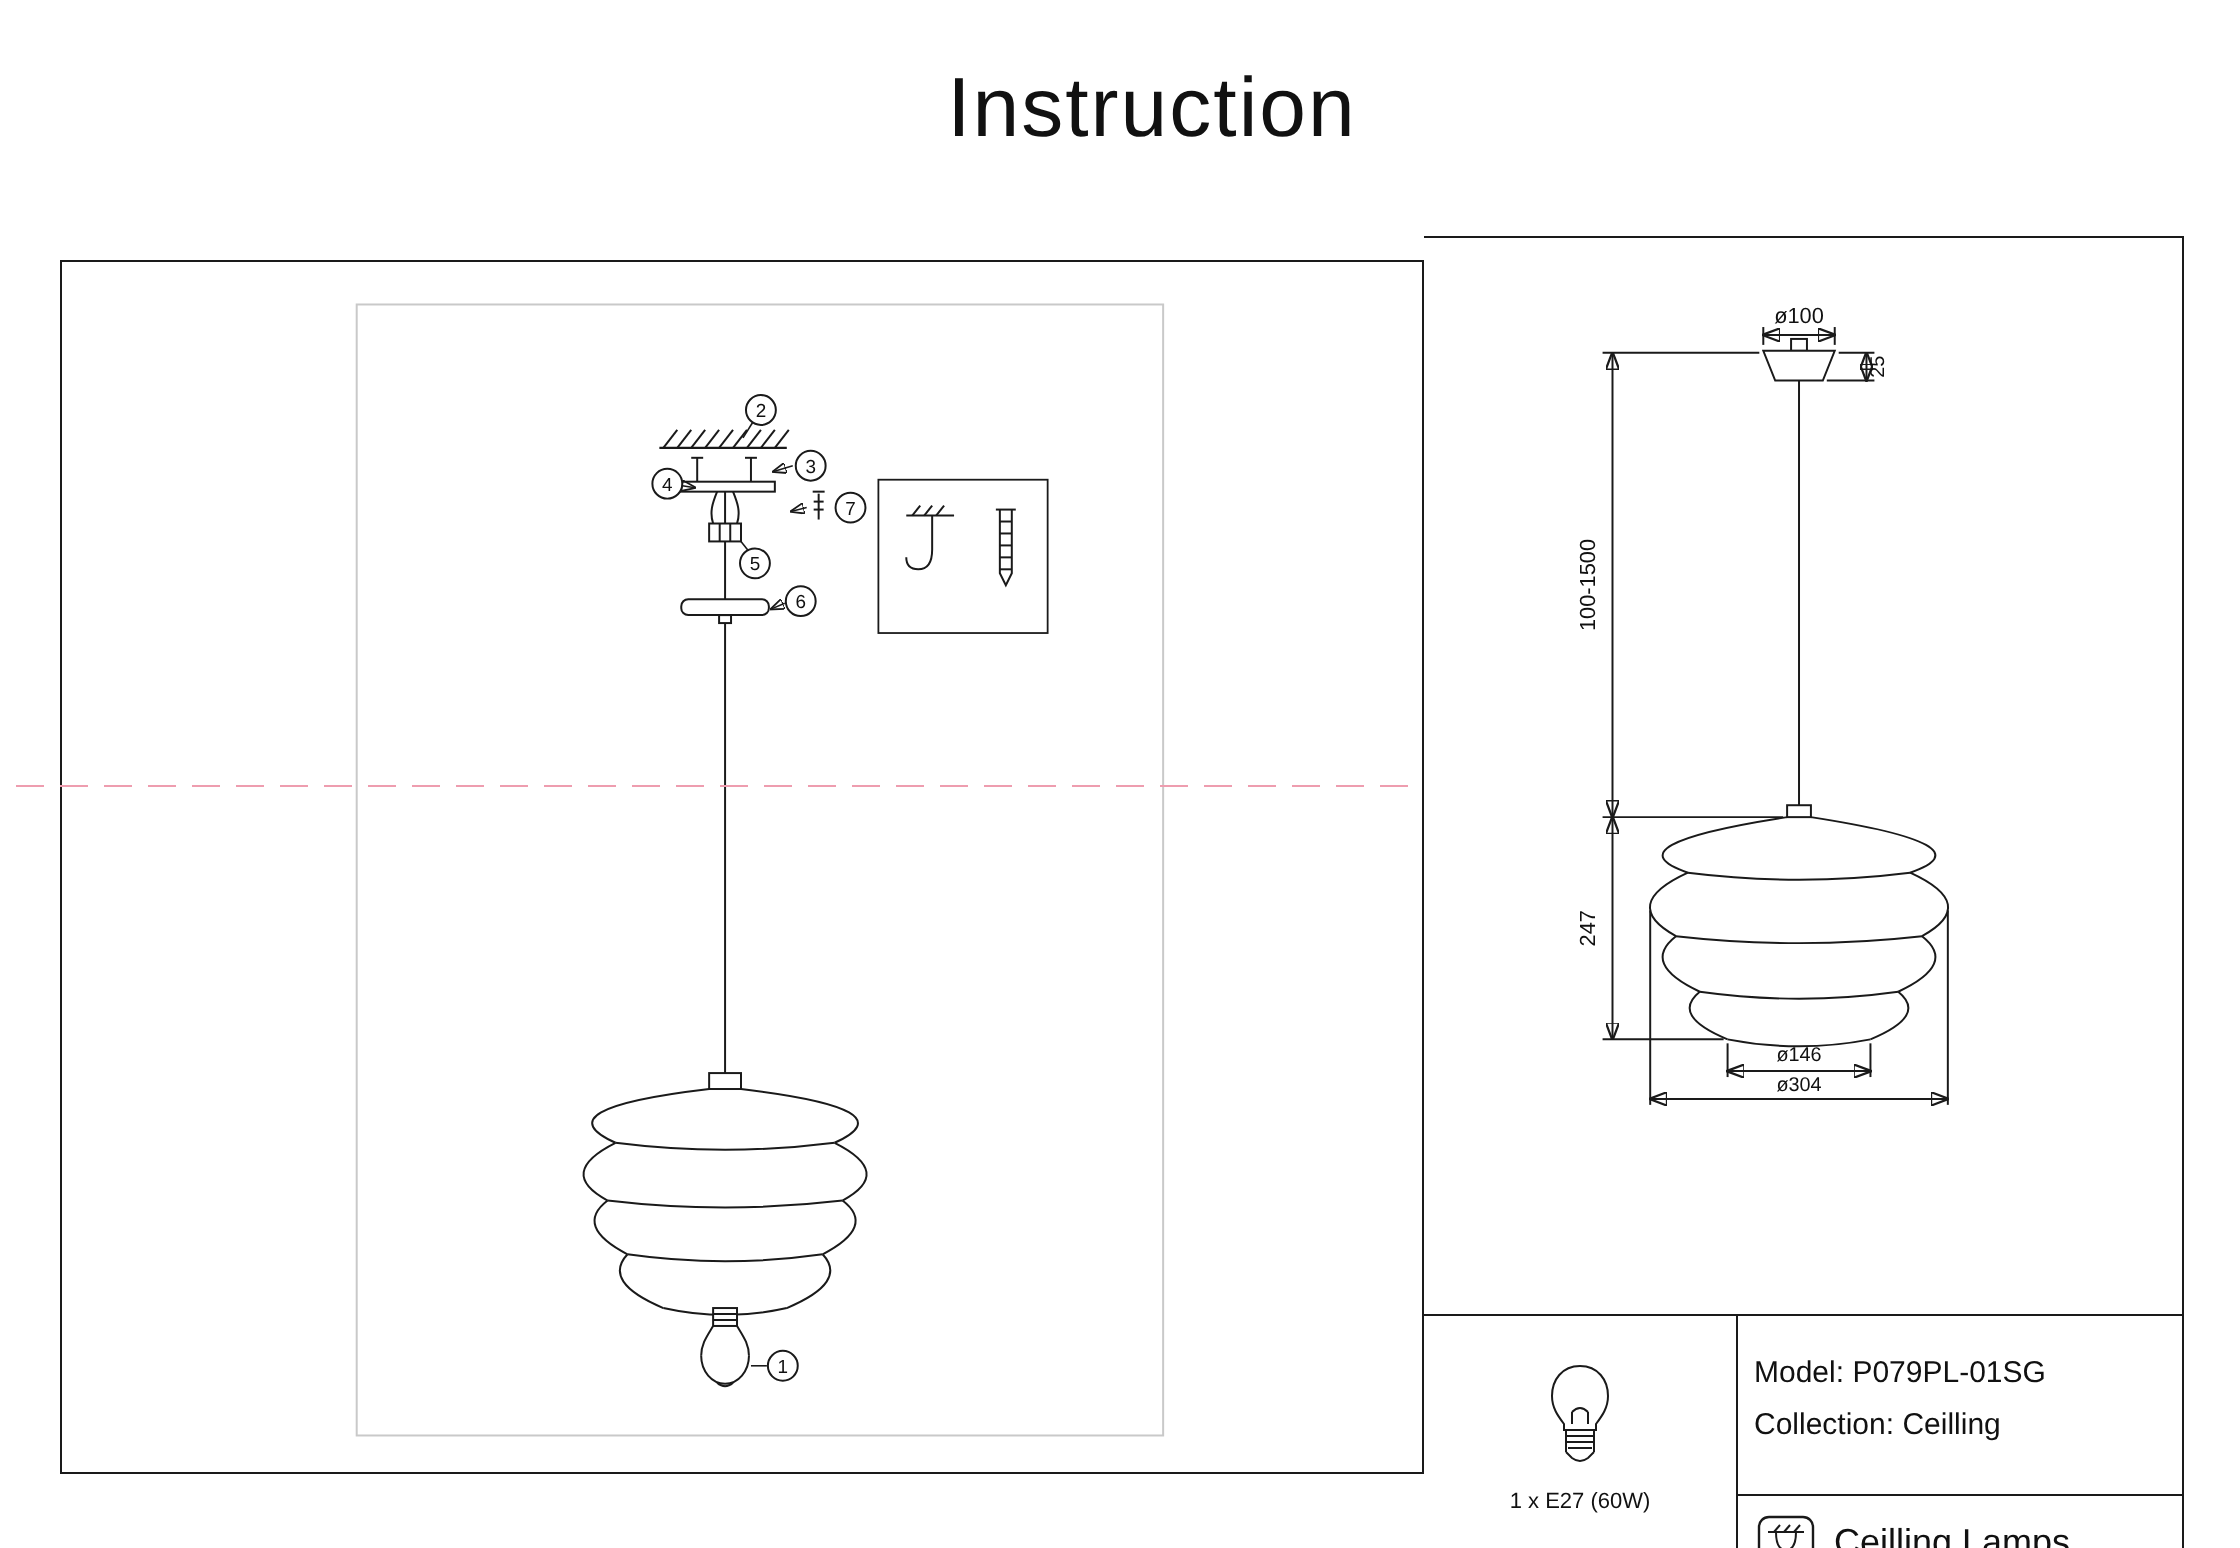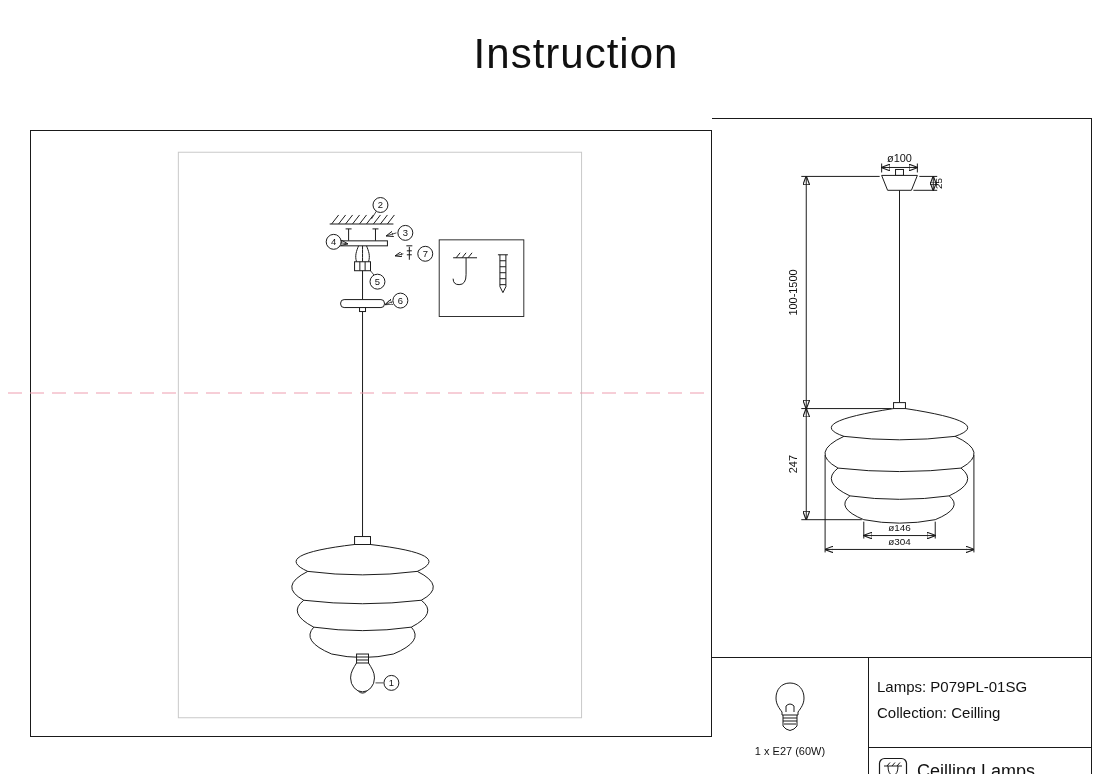--- a/index.html
+++ b/index.html
@@ -277,21 +277,21 @@
           <line x1="15" y1="40" x2="29" y2="40"></line>
           <line x1="16" y1="43" x2="28" y2="43"></line>
           <line x1="15" y1="34" x2="15" y2="45"></line>
           <line x1="29" y1="34" x2="29" y2="45"></line>
           <path d="M15,45 L18,48 Q22,51 26,48 L29,45"></path>
         </svg>
         <div class="lamp-spec-label">1 x E27 (60W)</div>
       </div>
       <div class="info-cell">
         <div class="info-top">
-          <div>Lamps: P079PL-01SG</div>
+          <div>Model: P079PL-01SG</div>
           <div>Collection: Ceilling</div>
         </div>
         <div class="category-row">
           <svg width="30" height="28" viewBox="0 0 30 28">
             <rect x="1.5" y="1.5" width="27" height="25" rx="5" style="stroke-width:1.2"></rect>
             <line x1="6" y1="9" x2="24" y2="9"></line>
             <line x1="9" y1="9" x2="12" y2="5.5"></line>
             <line x1="14" y1="9" x2="17" y2="5.5"></line>
             <line x1="19" y1="9" x2="22" y2="5.5"></line>
             <path d="M10,9 Q10,18 15,18 Q20,18 20,9"></path>

